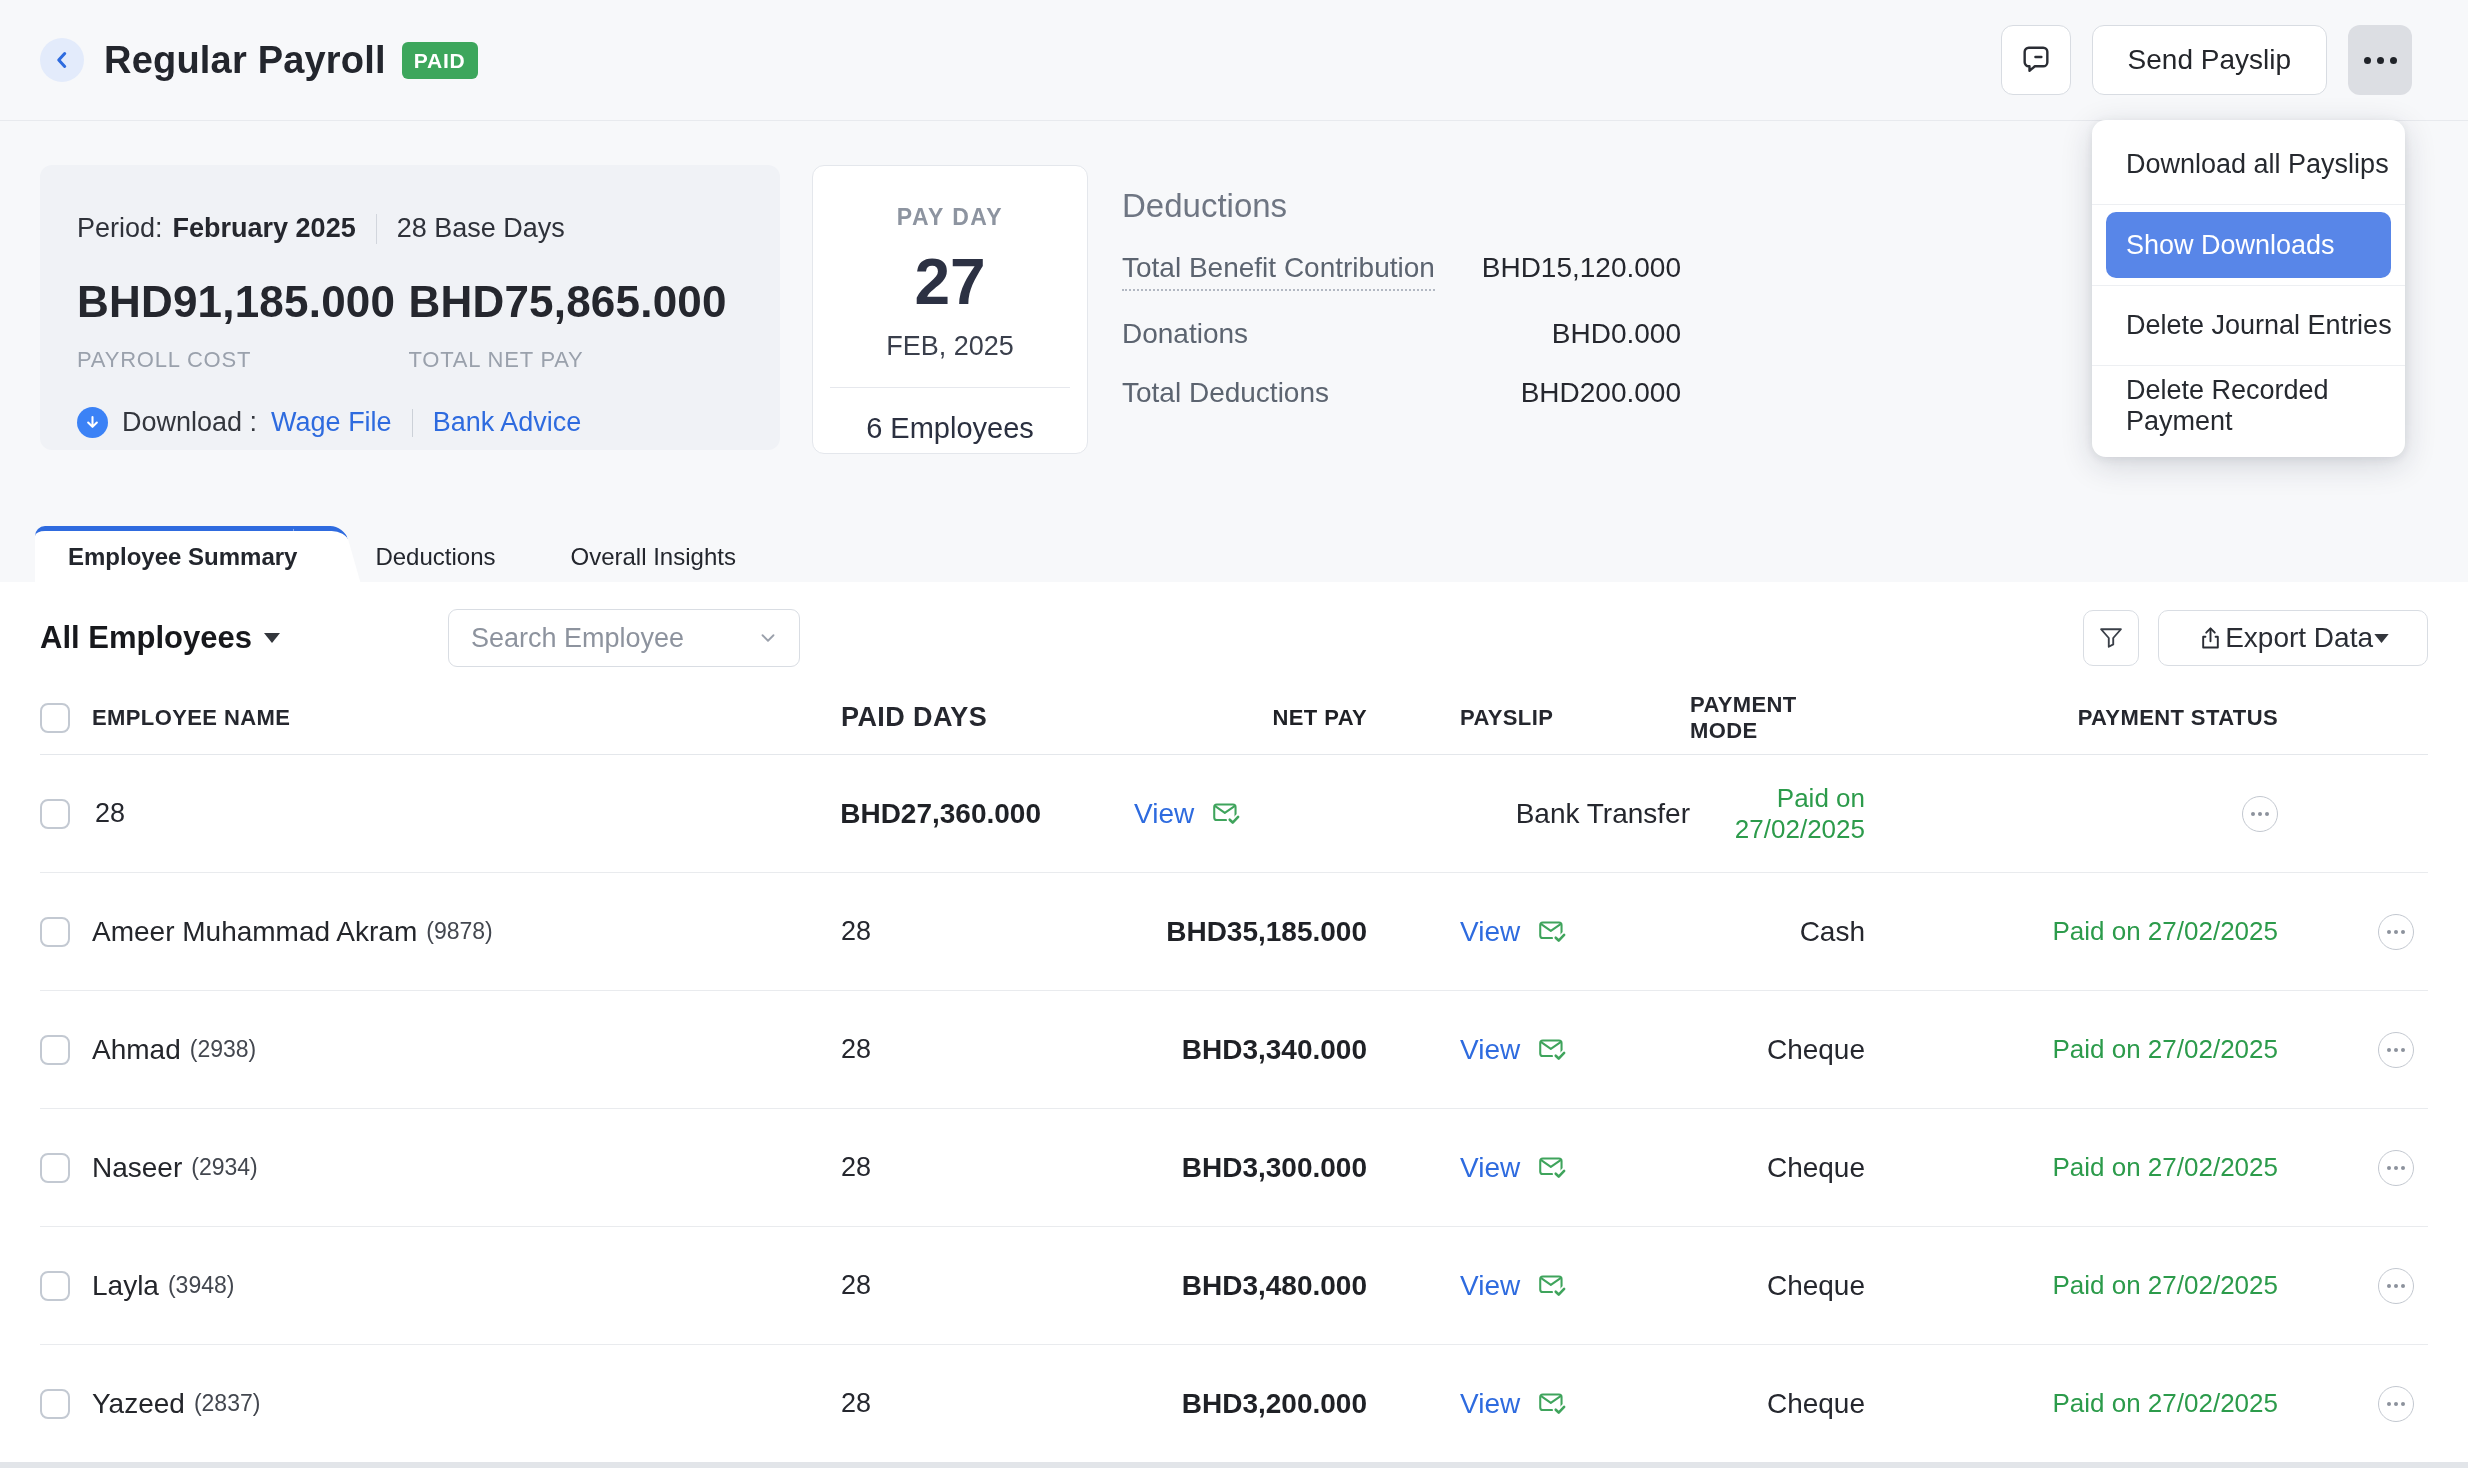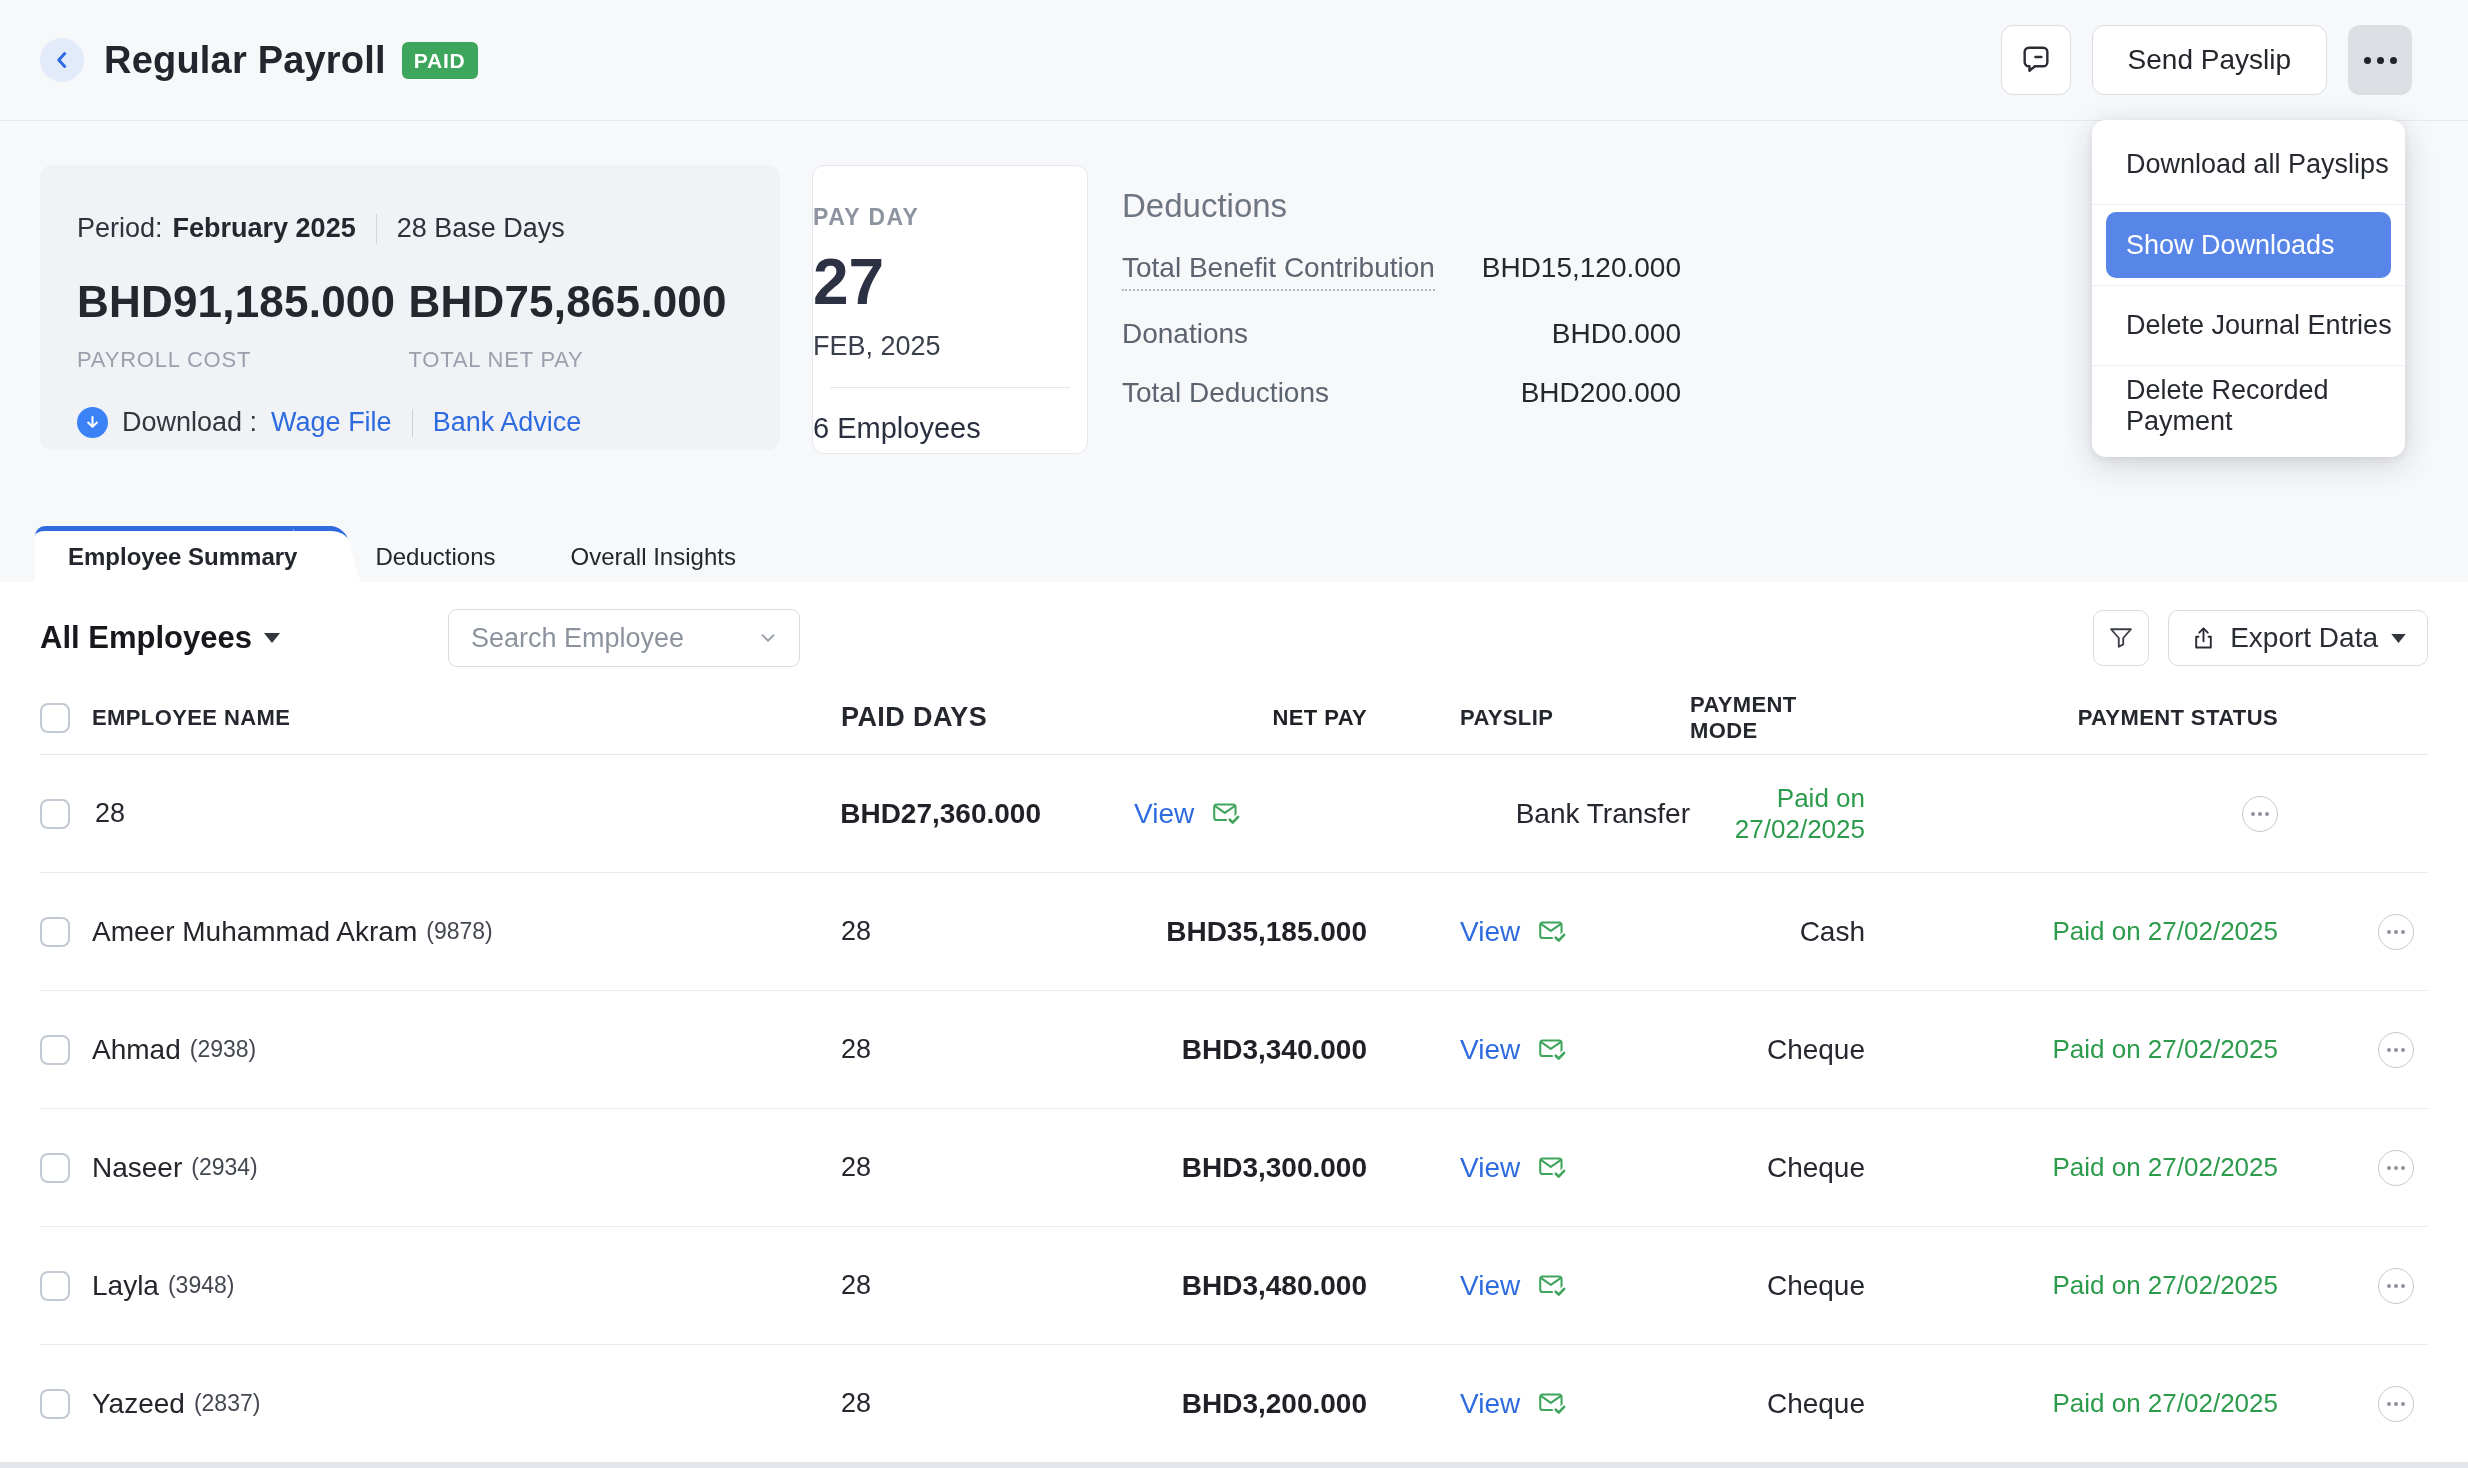--- a/index.html
+++ b/index.html
@@ -44,21 +44,21 @@
   .amounts { display:flex; margin-top:33px; }
   .amount-col { width:367px; }
   .amount { font-size:44px; font-weight:600; color:#25272e; letter-spacing:.2px; }
   .amount-label { margin-top:20px; font-size:22px; font-weight:500; color:#9aa1ac; letter-spacing:.8px; }
   .download-line { margin-top:34px; display:flex; align-items:center; font-size:27px; color:#33363d; }
   .dl-circle { width:31px; height:31px; border-radius:50%; background:#3b82f6; display:flex;
     align-items:center; justify-content:center; margin-right:14px; flex:0 0 auto; }
   .link { color:#2e6bdf; font-weight:500; cursor:pointer; }
   .download-line .vsep { height:28px; background:#ccd1d8; margin:0 20px; }
   .card-payday { width:276px; height:289px; margin-left:32px; background:#fff; border:1px solid #e4e7ec;
-    border-radius:12px; padding-top:38px; flex:0 0 auto; }
+    border-radius:12px; text-align:center; padding-top:38px; flex:0 0 auto; }
   .payday-label { font-size:23px; font-weight:600; letter-spacing:1.5px; color:#8d94a0; }
   .payday-day { margin-top:14px; font-size:64px; font-weight:600; color:#2c3143; }
   .payday-month { margin-top:12px; font-size:27px; color:#3a3f4c; }
   .payday-divider { width:240px; height:1px; background:#e6e8ed; margin:25px auto 0; }
   .payday-emps { margin-top:24px; font-size:29px; font-weight:500; color:#2b3040; }
   .deductions-panel { margin-left:34px; width:559px; padding-top:22px; }
   .deductions-title { font-size:33px; color:#6f7683; }
   .ded-list { margin-top:10px; }
   .ded-row { display:flex; justify-content:space-between; align-items:flex-start; margin-top:27px; }
   .ded-label { font-size:28px; color:#5c6470; }
@@ -80,21 +80,21 @@
   .filterbar { display:flex; align-items:center; padding-top:27px; height:85px; }
   .scope { display:flex; align-items:center; gap:12px; font-size:31px; font-weight:600;
     color:#17181c; cursor:pointer; }
   .search-select { margin-left:168px; width:352px; height:58px; border:1px solid #d9dde3; border-radius:9px;
     background:#fff; display:flex; align-items:center; justify-content:space-between; padding:0 20px 0 22px;
     font-size:27px; color:#8d939e; cursor:text; }
   .filterbar .spacer { flex:1; }
   .filter-btn { width:56px; height:56px; border:1px solid #d9dde3; border-radius:10px; background:#fff;
     display:flex; align-items:center; justify-content:center; cursor:pointer; }
   .export-btn { margin-left:19px; height:56px; border:1px solid #d9dde3; border-radius:10px; background:#fff;
-    display:flex; align-items:center; gap:13px; padding:0 21px; font-size:28px; color:#2a2d34; cursor:pointer; }
+    display:flex; align-items:center; gap:1px; padding:0 38px; font-size:28px; color:#2a2d34; cursor:pointer; }
   
   .grid { display:grid; grid-template-columns:52px 746px 203px 326px 323px 175px 413px 136px; align-items:center; }
   .thead { height:74px; margin-top:14px; border-bottom:1px solid #e4e7eb;
     font-size:22px; font-weight:700; color:#25272e; letter-spacing:.4px; }
   .trow { height:118px; border-bottom:1px solid #e9ebee; font-size:28px; color:#25272e; }
   .cell { display:flex; align-items:center; }
   .c-net,.c-mode,.c-status,.c-actions { justify-content:flex-end; text-align:right; }
   .c-payslip { padding-left:93px; }
   .c-days { padding-left:3px; font-size:27px; }
   input[type="checkbox"] { appearance:none; -webkit-appearance:none; width:30px; height:30px;

